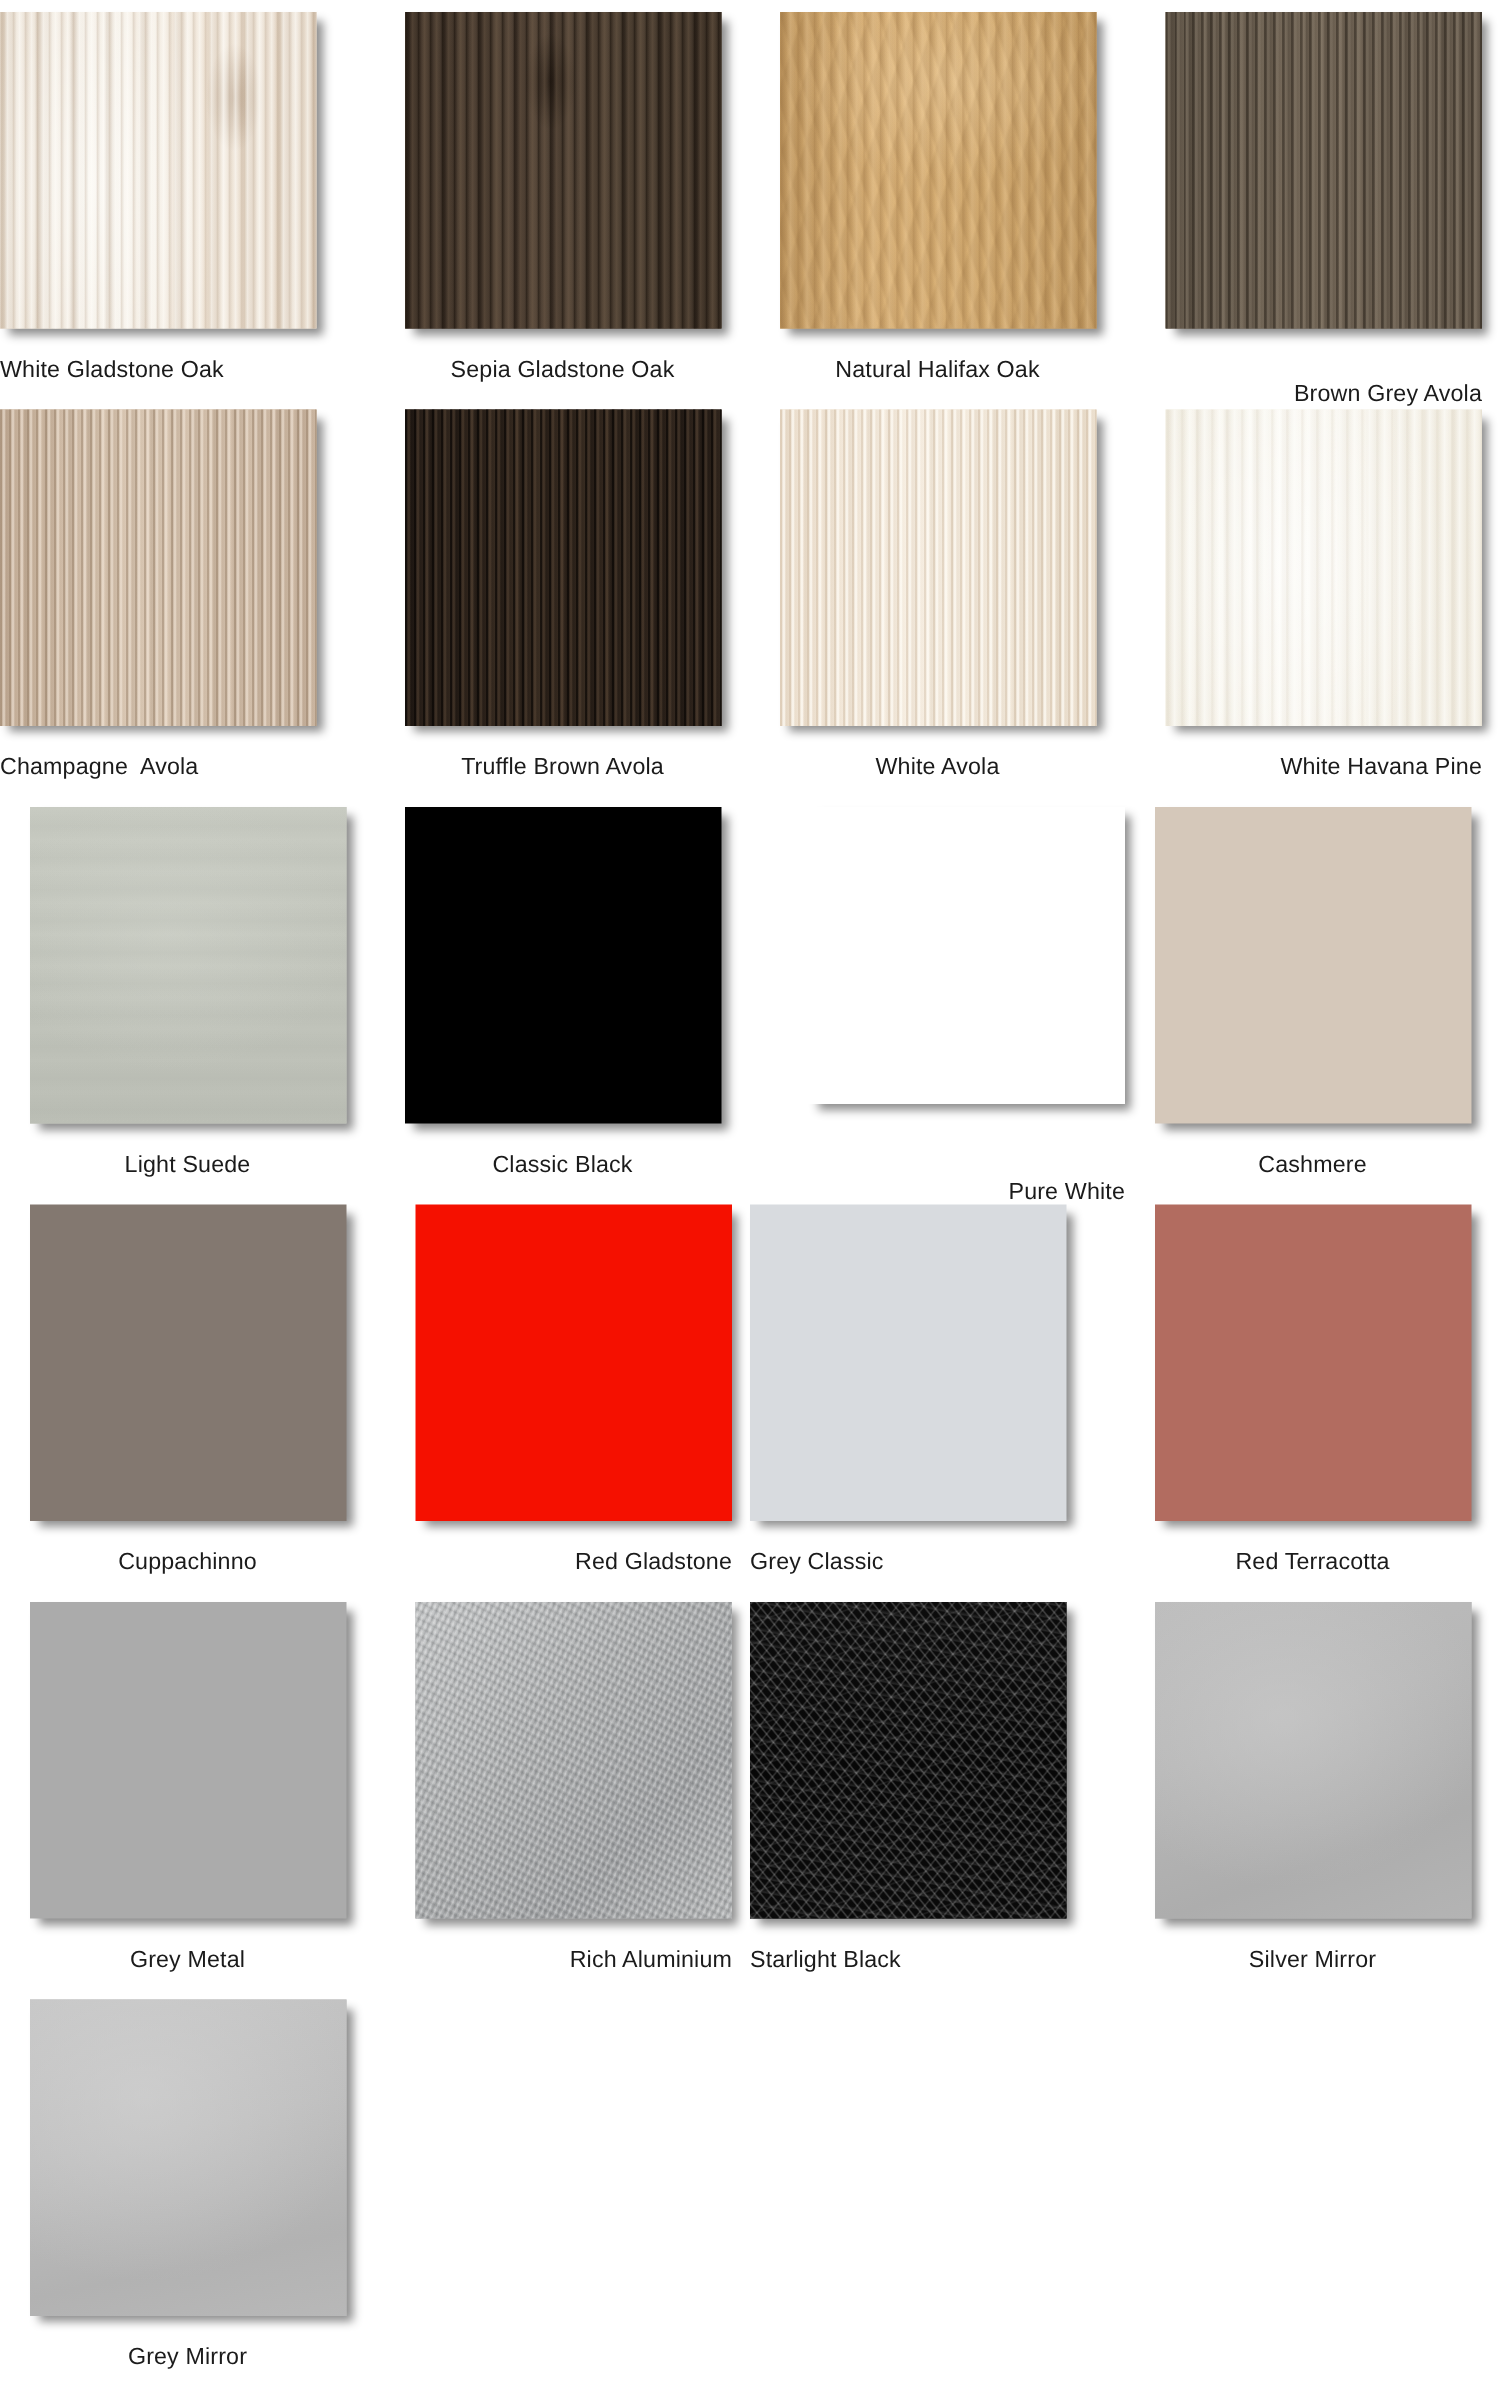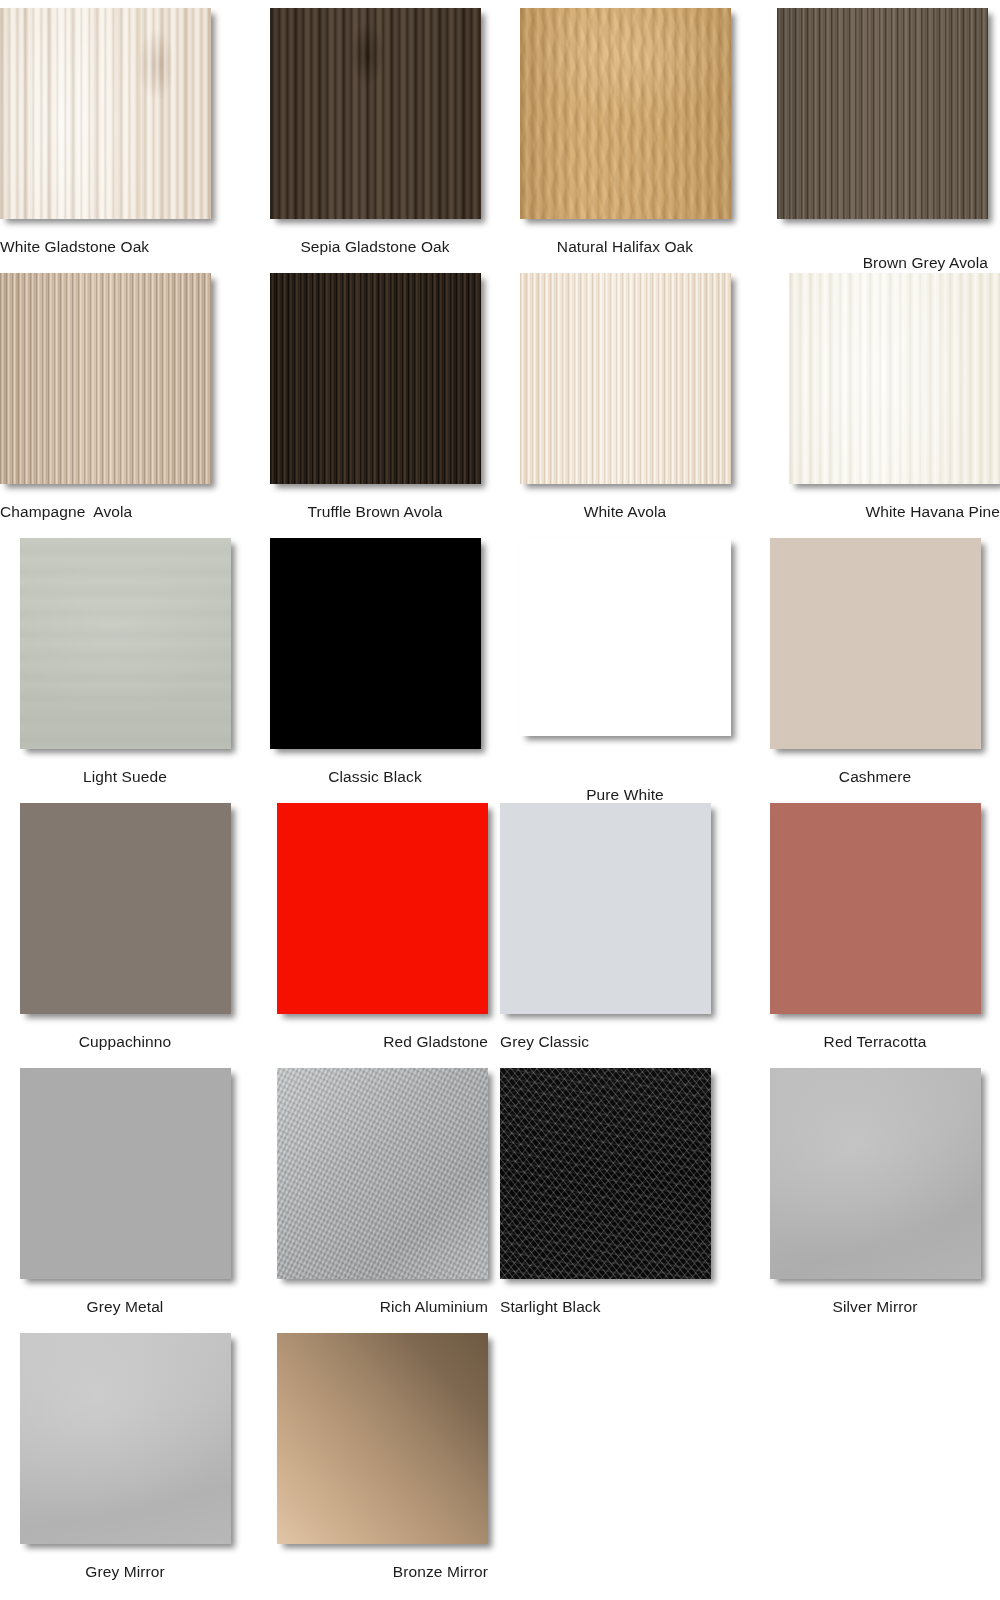--- a/index.html
+++ b/index.html
@@ -358,39 +358,39 @@
         <div class="swatch tex-avola-truffle" title="Truffle Brown Avola" style="background-color: rgb(51, 39, 30);"></div>
       </div>
       <div class="label">Truffle Brown Avola</div>
     </div>
     <div class="cell">
       <div class="swatch-wrap">
         <div class="swatch tex-avola-white" title="White Avola" style="background-color: rgb(242, 231, 216);"></div>
       </div>
       <div class="label">White Avola</div>
     </div>
-    <div class="cell" style="align-items: flex-end; ">
+    <div class="cell" style="align-items: flex-end; padding-right: 12px;">
       <div class="swatch-wrap">
         <div class="swatch tex-havana-white" title="White Havana Pine" style="background-color: rgb(248, 245, 236);"></div>
       </div>
       <div class="label">White Havana Pine</div>
     </div>
     <div class="cell">
       <div class="swatch-wrap">
         <div class="swatch tex-suede-light" title="Light Suede" style="background-color: rgb(195, 198, 189);"></div>
       </div>
       <div class="label">Light Suede</div>
     </div>
     <div class="cell">
       <div class="swatch-wrap">
         <div class="swatch tex-solid" title="Classic Black" style="background-color: rgb(0, 0, 0);"></div>
       </div>
       <div class="label">Classic Black</div>
     </div>
-    <div class="cell" style="align-items: center; gap: 31px;">
+    <div class="cell" style="align-items: flex-end; gap: 31px;">
       <div class="swatch-wrap">
         <div class="swatch tex-solid" title="Pure White" style="background-color: rgb(255, 255, 255);"></div>
       </div>
       <div class="label">Pure White</div>
     </div>
     <div class="cell">
       <div class="swatch-wrap">
         <div class="swatch tex-solid" title="Cashmere" style="background-color: rgb(213, 200, 186);"></div>
       </div>
       <div class="label">Cashmere</div>
@@ -442,19 +442,13 @@
         <div class="swatch tex-silver-mirror" title="Silver Mirror" style="background-color: rgb(182, 182, 182);"></div>
       </div>
       <div class="label">Silver Mirror</div>
     </div>
     <div class="cell">
       <div class="swatch-wrap">
         <div class="swatch tex-grey-mirror" title="Grey Mirror" style="background-color: rgb(189, 189, 189);"></div>
       </div>
       <div class="label">Grey Mirror</div>
     </div>
-    <div class="cell" style="align-items: flex-end; padding-right: 12px;">
-      <div class="swatch-wrap">
-        <div class="swatch tex-bronze-mirror" title="Bronze Mirror" style="background-color: rgb(156, 132, 104);"></div>
-      </div>
-      <div class="label">Bronze Mirror</div>
-    </div>
   </div>
 
 </body></html>

